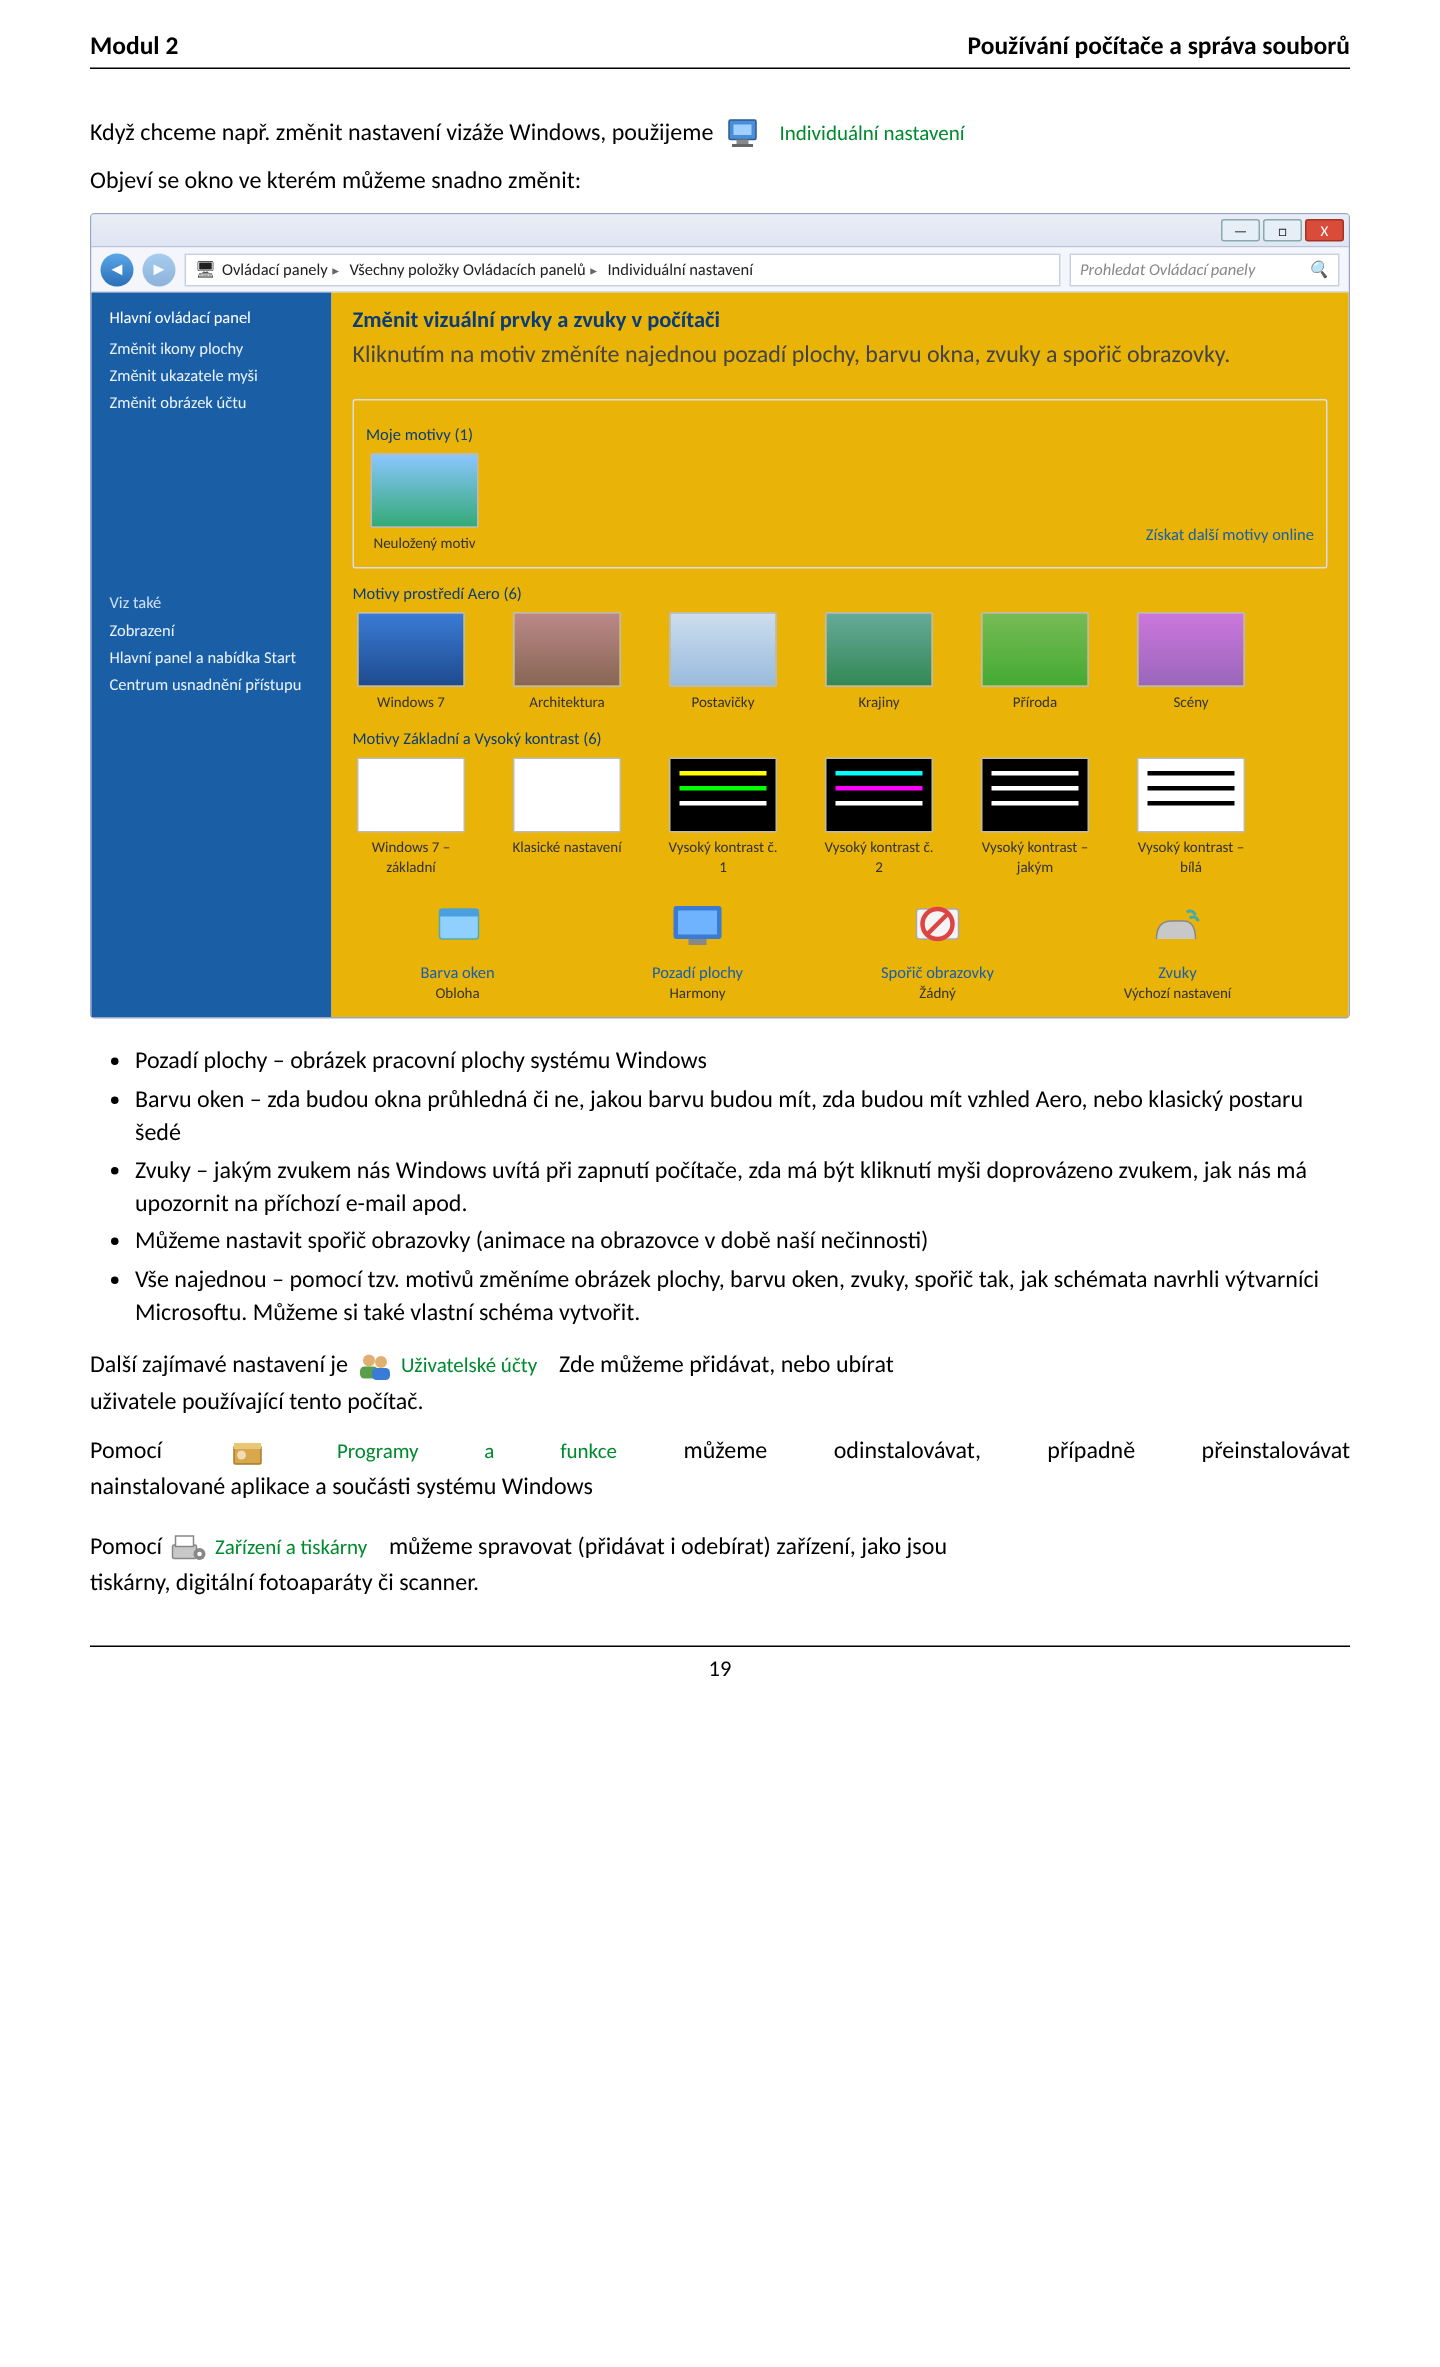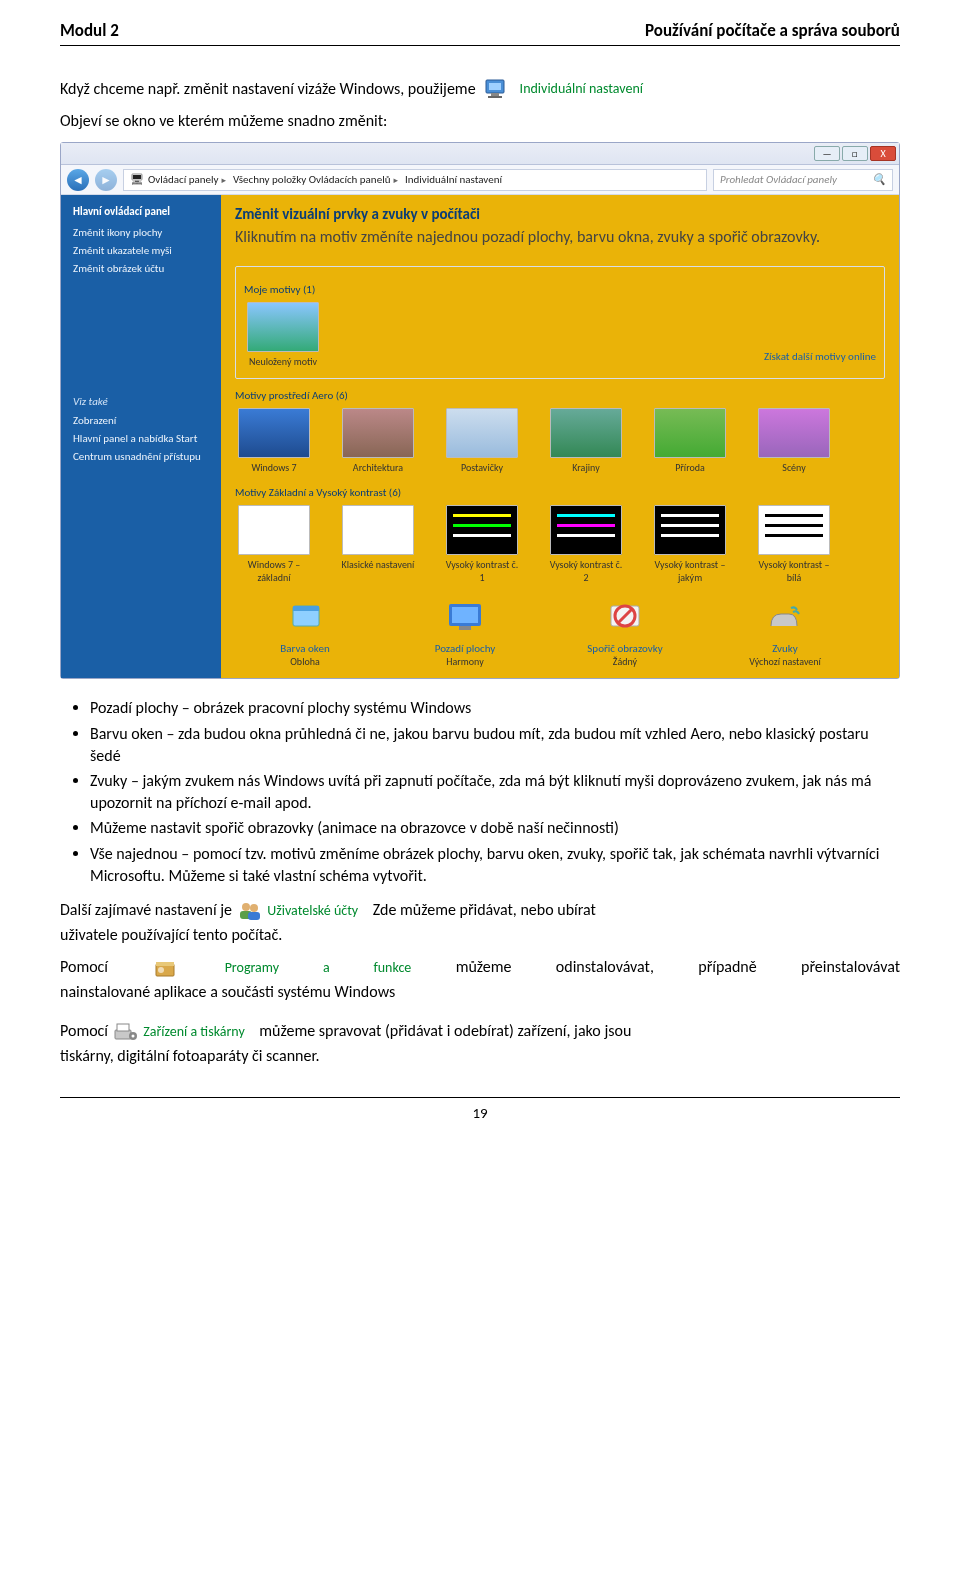--- a/index.html
+++ b/index.html
@@ -58,21 +58,21 @@
   .bc-sep::after { content: '▸'; color:#666; font-size:9px; margin: 0 3px; }
   .searchbox { width: 180px; border: 1px solid #c7d0e2; background:#fff; height:22px; display:flex; align-items:center; padding:0 6px; color:#888; font-style:italic; font-size:11px; }
   .ss-body { display: flex; }
   .sidepane {
     width: 160px;
     background: #1a5fa6;
     color: #fff;
     padding: 10px 12px;
     font-size: 11px;
   }
-  .sidepane .sp-head { font-weight: bold; margin-bottom: 8px; }
+  .sidepane .sp-head { font-weight: normal; margin-bottom: 8px; }
   .sidepane .sp-link { margin: 5px 0; color: #eaf2fb; cursor: pointer; }
   .sidepane .sp-sec2 { margin-top: 120px; color: #cfe1f5; }
   .mainpane { flex: 1; background: #eab308; padding: 10px 14px; }
   .mp-title { color: #0a3d76; font-size: 15px; font-weight: bold; margin-bottom: 4px; }
   .mp-sub { color: #444; font-size: 16px; margin-bottom: 20px; }
   .groupbox { border: 1px solid #d7dde9; padding: 6px 8px 10px 8px; margin-bottom: 10px; border-radius: 2px; }
   .group-title { color: #0a3d76; font-size: 11px; margin-bottom: 6px; margin-top: 10px; }
   .thumb-row { display: flex; gap: 26px; flex-wrap: wrap; }
   .thumb { width: 78px; text-align: center; font-size: 10px; color: #333; }
   .thumb-img { width: 72px; height: 50px; border: 1px solid #bbb; margin: 0 auto 3px auto; background:#888; border-radius:1px; position:relative; }
@@ -130,21 +130,21 @@
       <span style="margin-left:auto">🔍</span>
     </div>
   </div>
   <div class="ss-body">
     <div class="sidepane">
       <div class="sp-head">Hlavní ovládací panel</div>
       <div class="sp-link">Změnit ikony plochy</div>
       <div class="sp-link">Změnit ukazatele myši</div>
       <div class="sp-link">Změnit obrázek účtu</div>
       <div class="sp-sec2">
-        <div style="font-style:italic;margin-bottom:6px">Viz také</div>
+        <div style="margin-bottom:6px">Viz také</div>
         <div class="sp-link">Zobrazení</div>
         <div class="sp-link">Hlavní panel a nabídka Start</div>
         <div class="sp-link">Centrum usnadnění přístupu</div>
       </div>
     </div>
     <div class="mainpane">
       <div class="mp-title">Změnit vizuální prvky a zvuky v počítači</div>
       <div class="mp-sub">Kliknutím na motiv změníte najednou pozadí plochy, barvu okna, zvuky a spořič obrazovky.</div>
 
       <div class="groupbox">

